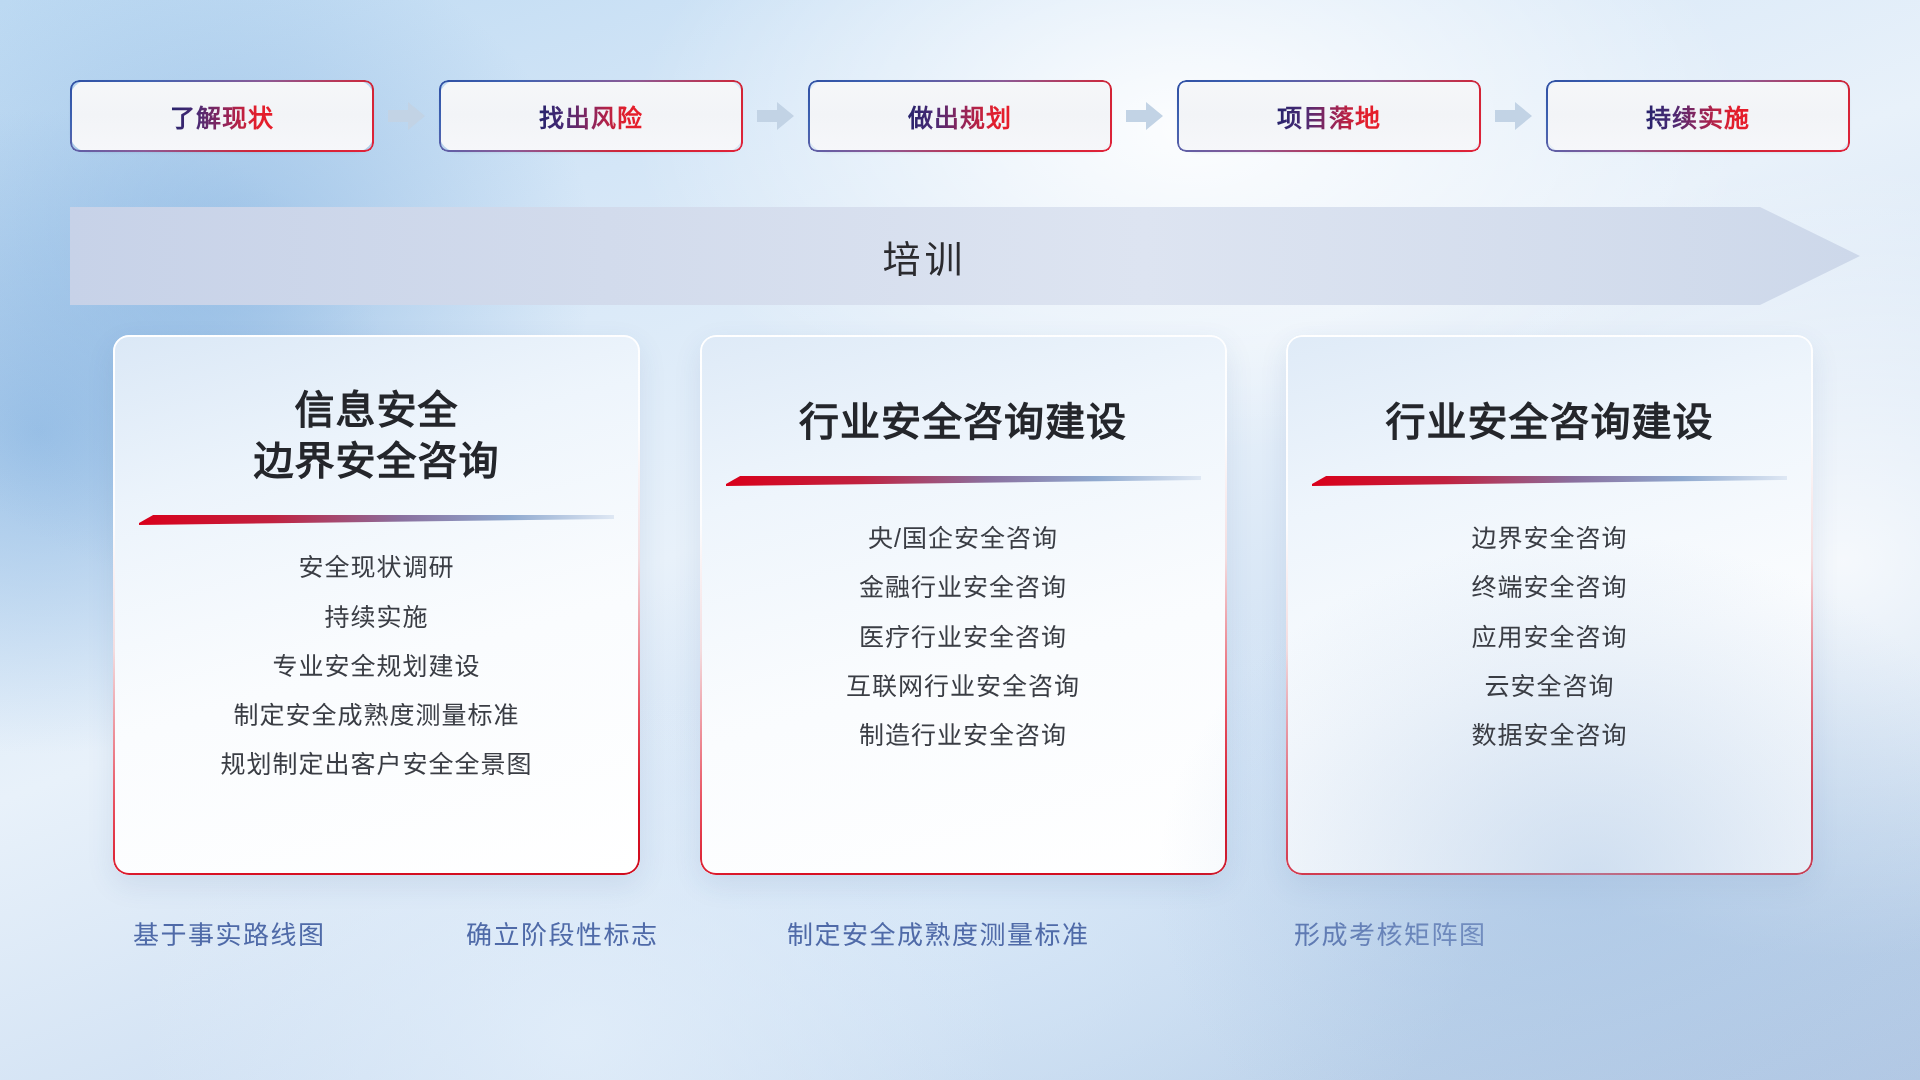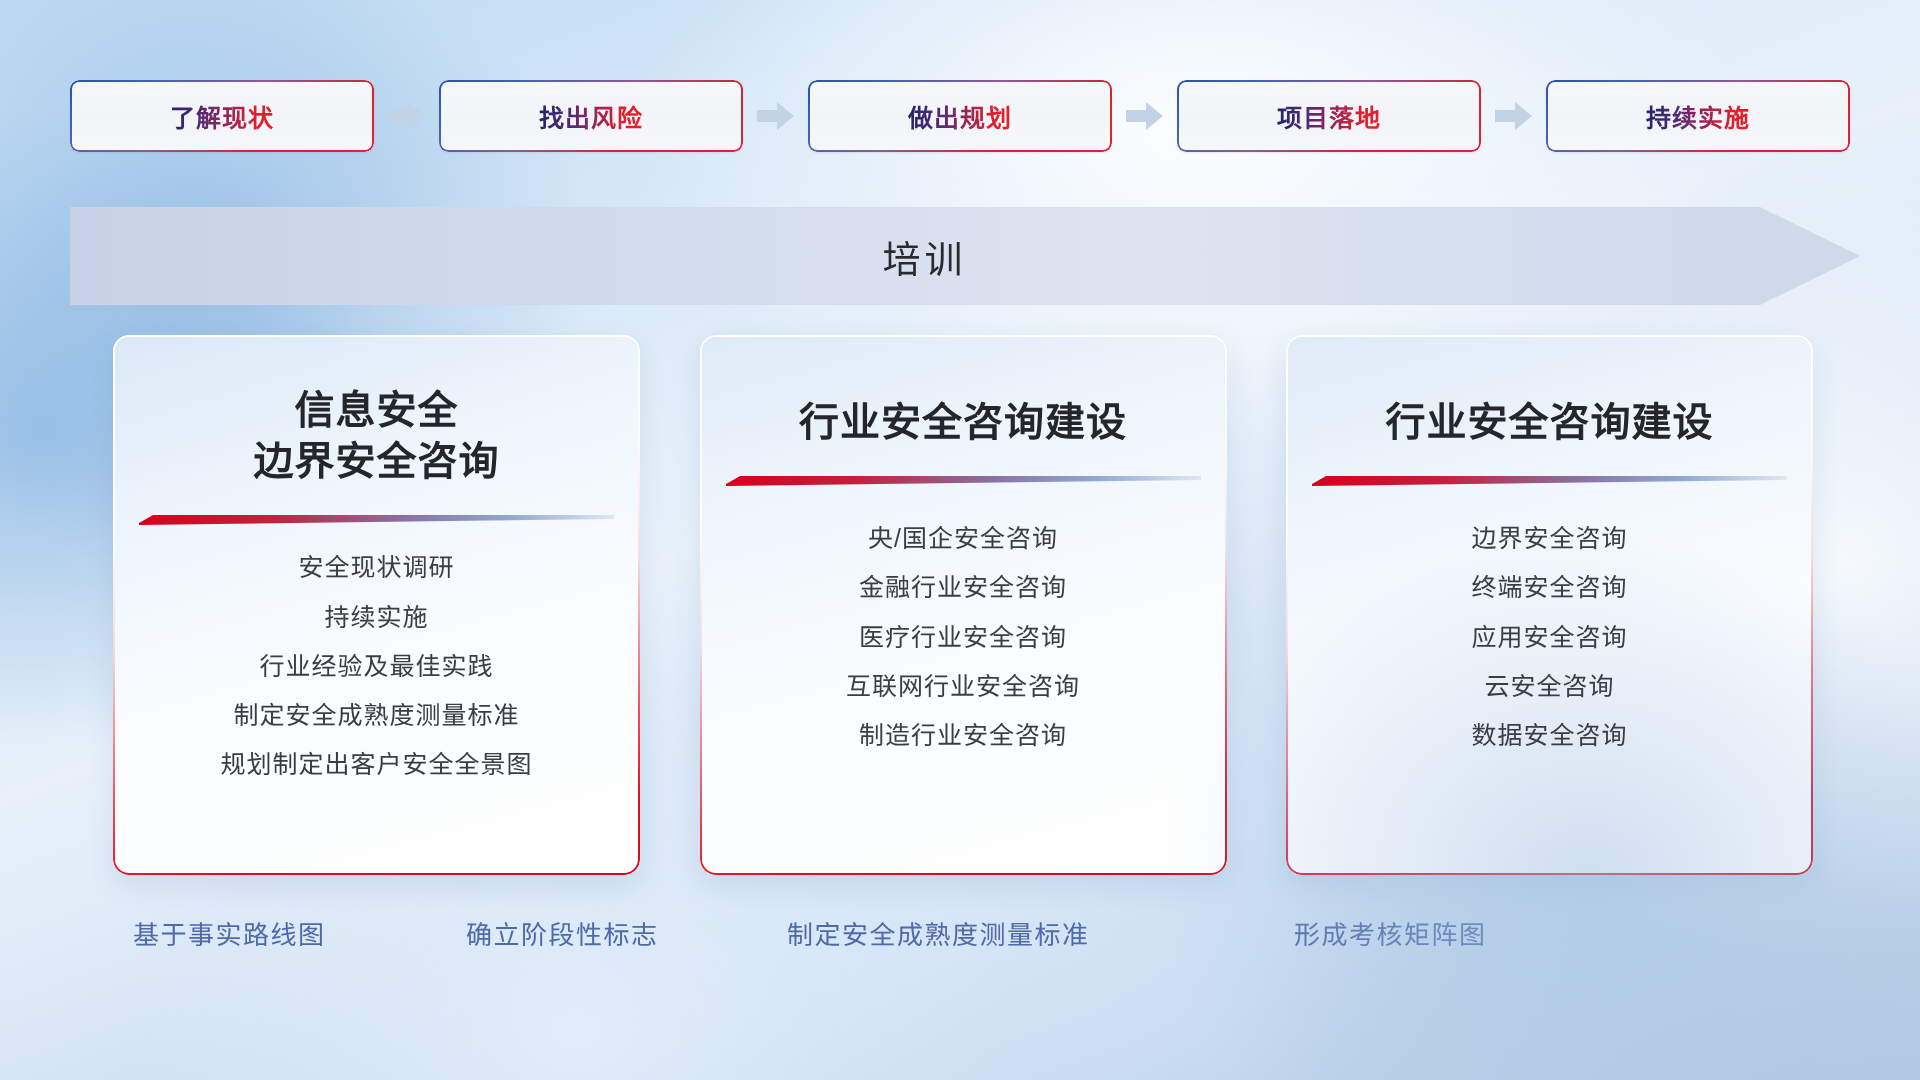--- a/index.html
+++ b/index.html
@@ -36,21 +36,21 @@
   }
 
   
   #steps{
     position:absolute;left:70px;top:78px;width:1780px;height:76px;
     display:flex;align-items:center;justify-content:space-between;
   }
   .chip{
     position:relative;
     width:304px;height:72px;
-    border-radius:9px;
+    border-radius:19px;
     background:linear-gradient(180deg,#f6f7f9 0%,#f2f4f7 48%,#f6f7fa 100%);
     display:flex;align-items:center;justify-content:center;
     box-sizing:border-box;
     box-shadow:0 1px 2px rgba(30,60,110,.08);
   }
   .chip:before{
     content:"";position:absolute;inset:0;border-radius:9px;padding:2px;
     background:linear-gradient(150deg,#2f4fa3 0%,#3f63b2 18%,#8c5a96 46%,#d12435 72%,#e0233a 100%);
     -webkit-mask:linear-gradient(#000 0 0) content-box,linear-gradient(#000 0 0);
     -webkit-mask-composite:xor;mask-composite:exclude;
@@ -205,21 +205,21 @@
               <stop offset="0.55" stop-color="#8a6f9e"></stop>
               <stop offset="0.78" stop-color="#8fa9cf"></stop>
               <stop offset="1" stop-color="#dfe8f4"></stop>
             </linearGradient>
           </defs>
           <path d="M0 10 L14 2 L470 2 L470 6 L0 12 Z" fill="url(#dg1)"></path>
         </svg>
         <ul class="card-list">
           <li>安全现状调研</li>
           <li>持续实施</li>
-          <li>行业经验及最佳实践</li>
+          <li>专业安全规划建设</li>
           <li>制定安全成熟度测量标准</li>
           <li>规划制定出客户安全全景图</li>
         </ul>
       </div>
     </div>
 
     <div class="card c2">
       <div class="card-inner">
         <div class="card-title">
           <span class="ln">行业安全咨询建设</span>

